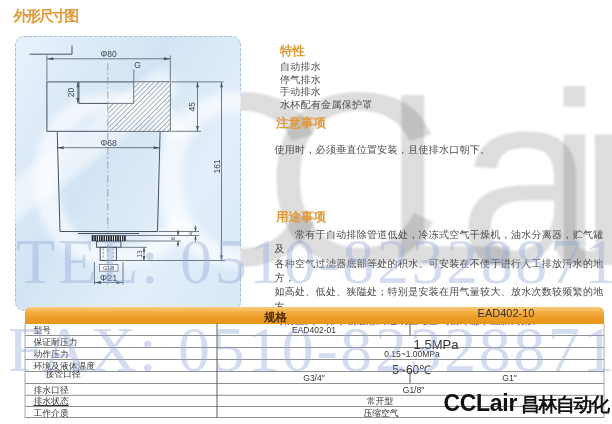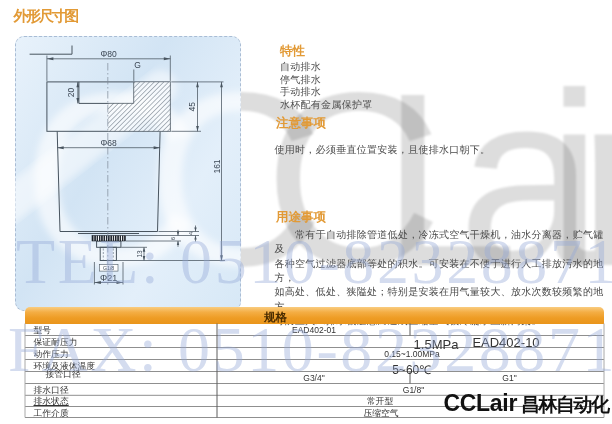--- a/index.html
+++ b/index.html
@@ -167,21 +167,21 @@
 <div class="abs" style="left:0;top:0;width:612px;height:424px;font-size:8.8px;color:#333;">
   <div class="abs" style="left:33.5px;top:324.5px;">型号</div>
   <div class="abs" style="left:33.5px;top:336.7px;">保证耐压力</div>
   <div class="abs" style="left:33.5px;top:348.7px;">动作压力</div>
   <div class="abs" style="left:33.5px;top:360.7px;">环境及液体温度</div>
   <div class="abs" style="left:33.5px;top:369px;margin-left:12px;">接管口径</div>
   <div class="abs" style="left:33.5px;top:384.5px;">排水口径</div>
   <div class="abs" style="left:33.5px;top:396.2px;text-decoration:underline;">排水状态</div>
   <div class="abs" style="left:33.5px;top:407.5px;">工作介质</div>
   <div class="abs" style="left:314px;top:325px;transform:translateX(-50%);font-size:8.5px;">EAD402-01</div>
-  <div class="abs" style="left:506px;top:335px;transform:translateX(-50%);font-size:13px;">EAD402-10</div>
+  <div class="abs" style="left:506px;top:307px;transform:translateX(-50%);font-size:11px;">EAD402-10</div>
   <div class="abs" style="left:436px;top:337px;transform:translateX(-50%);font-size:13px;">1.5MPa</div>
   <div class="abs" style="left:412px;top:349px;transform:translateX(-50%);font-size:8.5px;">0.15~1.00MPa</div>
   <div class="abs" style="left:411.7px;top:361px;transform:translateX(-50%);font-size:12px;">5~60℃</div>
   <div class="abs" style="left:314px;top:373px;transform:translateX(-50%);font-size:8.5px;">G3/4"</div>
   <div class="abs" style="left:509.5px;top:373px;transform:translateX(-50%);font-size:8.5px;">G1"</div>
   <div class="abs" style="left:413.5px;top:385px;transform:translateX(-50%);font-size:8.5px;">G1/8"</div>
   <div class="abs" style="left:380px;top:396.2px;transform:translateX(-50%);">常开型</div>
   <div class="abs" style="left:381px;top:407.5px;transform:translateX(-50%);">压缩空气</div>
 </div>
 

